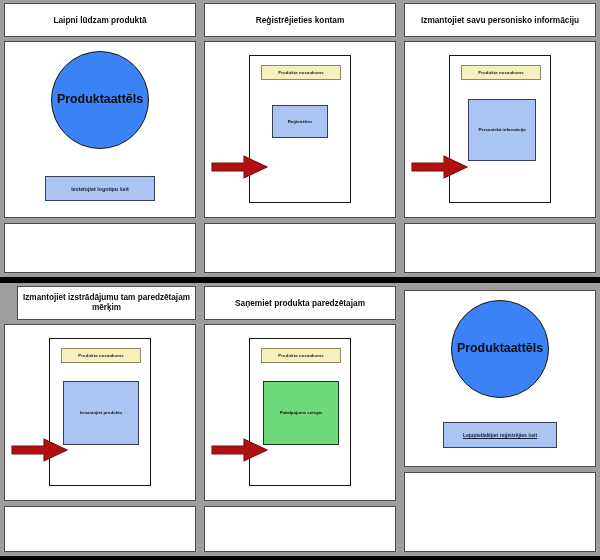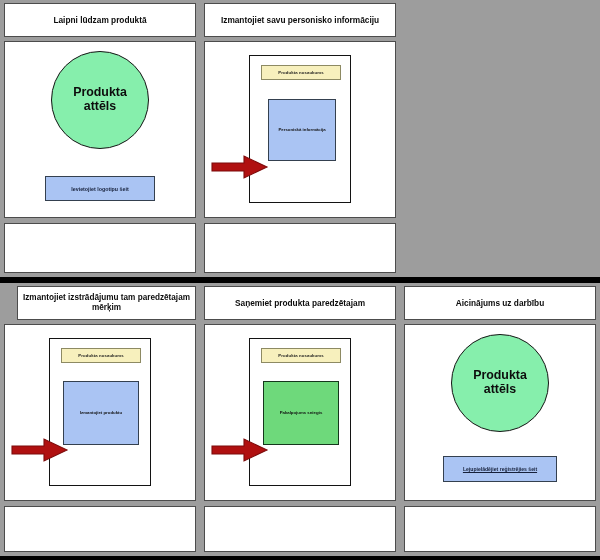--- a/index.html
+++ b/index.html
@@ -112,24 +112,24 @@
     width:58px;height:26px;
   }
   .arrow.lower{top:112px;}
 
   
   .circle{
     position:absolute;
     left:50%;transform:translateX(-50%);
     top:9px;
     width:98px;height:98px;border-radius:50%;
-    background:#86efac;
+    background:#3b82f6;
     border:1.8px solid #151515;
     box-sizing:border-box;
-    display:flex;flex-direction:column;
+    display:flex;flex-direction:row;
     align-items:center;justify-content:center;
     font-size:12.4px;font-weight:bold;color:#0d0d0d;
     line-height:1.12;
     text-align:center;
   }
   .logo-slot{
     position:absolute;
     left:50%;transform:translateX(-50%);
     bottom:16px;
     width:110px;height:25px;
@@ -165,20 +165,35 @@
           <span>Produkta</span>
           <span>attēls</span>
         </div>
         <div class="logo-slot">
           <span>Ievietojiet logotipu šeit</span>
         </div>
       </div>
       <div class="notes"></div>
     </div>
 
+    <div class="cell">
+      <div class="title-box">Reģistrējieties kontam</div>
+      <div class="frame">
+        <div class="device">
+          <div class="name-tag">Produkta nosaukums</div>
+          <div class="screen-box blue sb-signup">
+            <span>Reģistrēties</span>
+          </div>
+        </div>
+        <svg class="arrow" viewBox="0 0 58 26">
+          <polygon points="1,9 33,9 33,2 56,13 33,24 33,17 1,17" fill="#b01010" stroke="#7d0b0b" stroke-width="1.1"></polygon>
+        </svg>
+      </div>
+      <div class="notes"></div>
+    </div>
 
     <div class="cell">
       <div class="title-box">Izmantojiet savu personisko informāciju</div>
       <div class="frame">
         <div class="device">
           <div class="name-tag">Produkta nosaukums</div>
           <div class="screen-box blue sb-wide">
             <span>Personiskā informācija</span>
           </div>
         </div>
@@ -220,21 +235,20 @@
           </div>
         </div>
         <svg class="arrow lower" viewBox="0 0 58 26">
           <polygon points="1,9 33,9 33,2 56,13 33,24 33,17 1,17" fill="#b01010" stroke="#7d0b0b" stroke-width="1.1"></polygon>
         </svg>
       </div>
       <div class="notes"></div>
     </div>
 
     <div class="cell">
-      <div class="title-box">Aicinājums uz darbību</div>
       <div class="frame">
         <div class="circle">
           <span>Produkta</span>
           <span>attēls</span>
         </div>
         <div class="logo-slot cta">
           <span>Lejupielādējiet reģistrējies šeit</span>
         </div>
       </div>
       <div class="notes"></div>

